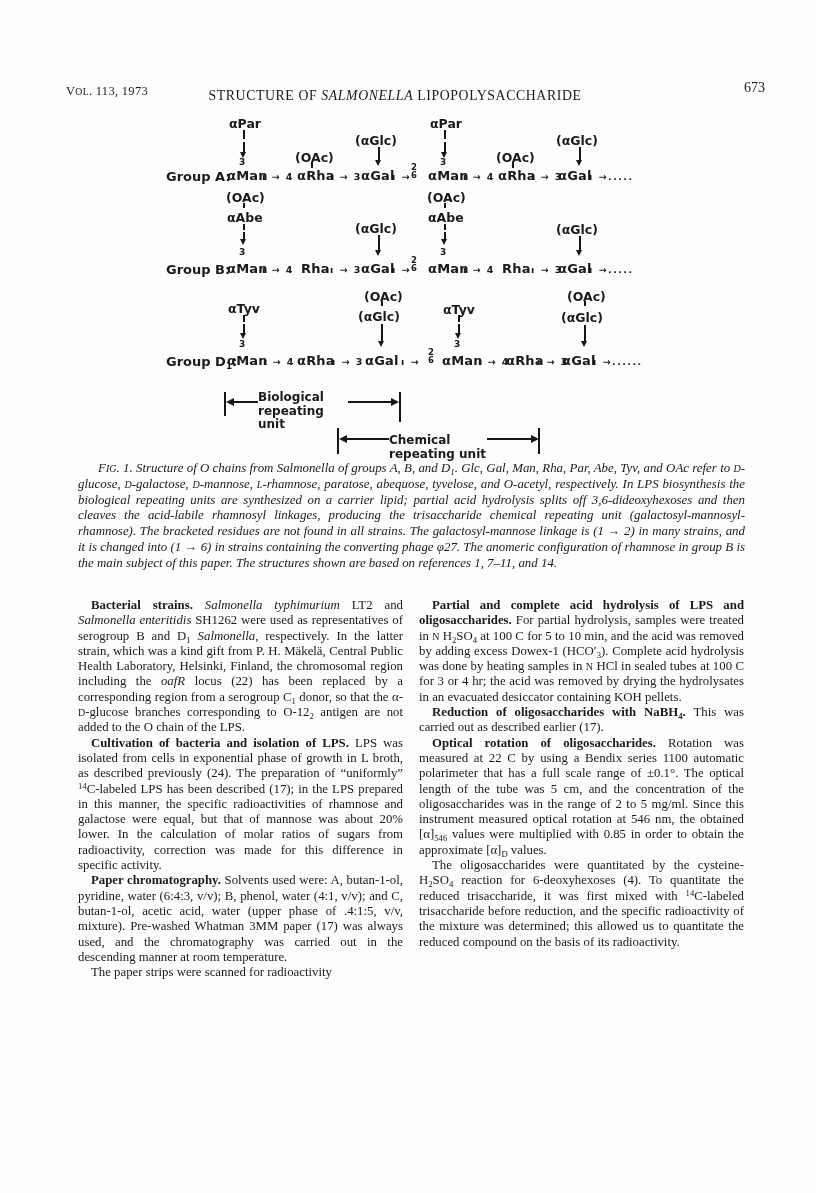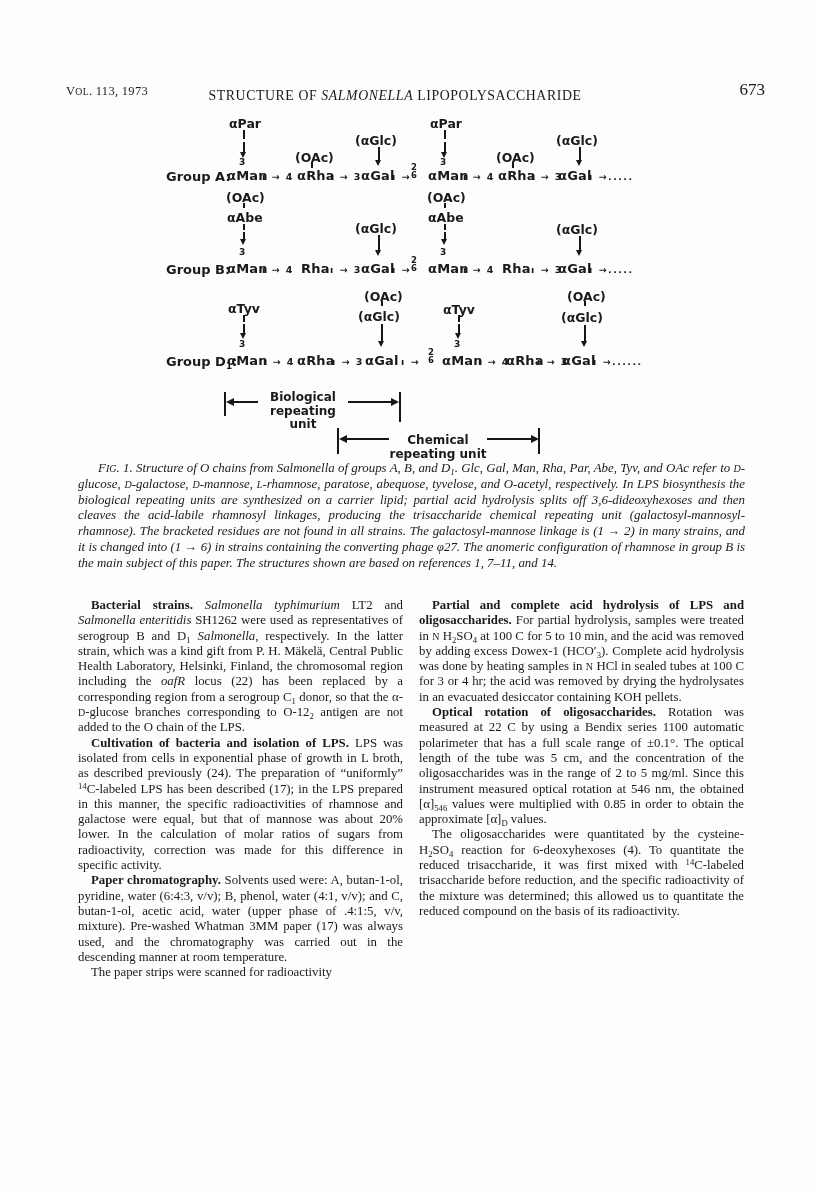--- a/index.html
+++ b/index.html
@@ -6,40 +6,40 @@
   body{width:816px;height:1193px;position:relative;background:#fdfdfb;color:#1a1a1a;overflow:hidden;
        font-family:"Liberation Serif","DejaVu Serif",serif;}
   .abs{position:absolute;}
   .sc{font-size:0.78em;}
   sub{font-size:0.68em;vertical-align:-0.3em;line-height:0;}
   sup{font-size:0.68em;vertical-align:0.45em;line-height:0;}
 
   
   .hdr-vol{left:66px;top:84px;font-size:12.5px;letter-spacing:0.3px;}
   .hdr-title{left:120px;top:88px;width:550px;text-align:center;font-size:13.8px;letter-spacing:0.6px;}
-  .hdr-page{left:700px;top:80px;width:65px;text-align:right;font-size:17px;}
+  .hdr-page{left:700px;top:80px;width:65px;text-align:right;font-size:14px;}
 
   
   .fig{position:absolute;left:0;top:0;width:816px;height:460px;}
   .glabel{position:absolute;font:bold 13px "DejaVu Sans",sans-serif;}
   .res{position:absolute;font:bold 13px "DejaVu Sans",sans-serif;letter-spacing:0.2px;white-space:nowrap;}
   .lnk{position:absolute;font:bold 9.5px "DejaVu Sans",sans-serif;letter-spacing:1.5px;white-space:nowrap;}
   .sub{position:absolute;font:bold 12.5px "DejaVu Sans",sans-serif;white-space:nowrap;}
   .n3{position:absolute;font:bold 9px "DejaVu Sans",sans-serif;}
   .frac{position:absolute;display:flex;flex-direction:column;align-items:center;
         font:bold 8.5px "DejaVu Sans",sans-serif;line-height:8px;}
   .vbar{position:absolute;width:1.6px;background:#161616;}
   .varr{position:absolute;width:1.6px;background:#161616;}
   .varr::after{content:"";position:absolute;left:-3px;bottom:-6px;
                border:3.8px solid transparent;border-bottom:none;border-top:6px solid #161616;}
   .btick{position:absolute;width:1.6px;background:#161616;}
   .hline{position:absolute;height:1.6px;background:#161616;}
   .hhl{position:absolute;width:0;height:0;border:4px solid transparent;border-left:none;border-right:8px solid #161616;}
   .hhr{position:absolute;width:0;height:0;border:4px solid transparent;border-right:none;border-left:8px solid #161616;}
-  .blabel{position:absolute;font:bold 12px "DejaVu Sans",sans-serif;text-align:center;line-height:13.5px;}
+  .blabel{position:absolute;font:bold 12px "DejaVu Sans",sans-serif;text-align:left;line-height:13.5px;}
 
   
   .caption{position:absolute;left:78px;top:461px;width:667px;font-style:italic;
            font-size:12.9px;line-height:15.8px;text-align:justify;text-indent:20px;}
   .col{position:absolute;top:598px;width:325px;font-size:12.8px;line-height:15.3px;text-align:justify;}
   .col p{margin:0;text-indent:13px;}
   .col p.noind{text-indent:0;}
   .mh{font-size:13px;font-weight:bold;text-align:center;margin:5px 0 3px;letter-spacing:0.3px;font-family:"Liberation Serif","DejaVu Serif",serif;}
 </style>
 </head>
@@ -186,15 +186,16 @@
 
 <div class="col" style="left:78px">
   <p><b>Bacterial strains.</b> <i>Salmonella typhimurium</i> LT2 and <i>Salmonella enteritidis</i> SH1262 were used as representatives of serogroup B and D<sub>1</sub> <i>Salmonella</i>, respectively. In the latter strain, which was a kind gift from P. H. Mäkelä, Central Public Health Laboratory, Helsinki, Finland, the chromosomal region including the <i>oafR</i> locus (22) has been replaced by a corresponding region from a serogroup C<sub>1</sub> donor, so that the α-<span class="sc">D</span>-glucose branches corresponding to O-12<sub>2</sub> antigen are not added to the O chain of the LPS.</p>
   <p><b>Cultivation of bacteria and isolation of LPS.</b> LPS was isolated from cells in exponential phase of growth in L broth, as described previously (24). The preparation of “uniformly” <sup>14</sup>C-labeled LPS has been described (17); in the LPS prepared in this manner, the specific radioactivities of rhamnose and galactose were equal, but that of mannose was about 20% lower. In the calculation of molar ratios of sugars from radioactivity, correction was made for this difference in specific activity.</p>
   <p><b>Paper chromatography.</b> Solvents used were: A, butan-1-ol, pyridine, water (6:4:3, v/v); B, phenol, water (4:1, v/v); and C, butan-1-ol, acetic acid, water (upper phase of .4:1:5, v/v, mixture). Pre-washed Whatman 3MM paper (17) was always used, and the chromatography was carried out in the descending manner at room temperature.</p>
   <p>The paper strips were scanned for radioactivity</p>
 </div>
 
 <div class="col" style="left:419px">
   <p><b>Partial and complete acid hydrolysis of LPS and oligosaccharides.</b> For partial hydrolysis, samples were treated in <span class="sc">N</span> H<sub>2</sub>SO<sub>4</sub> at 100 C for 5 to 10 min, and the acid was removed by adding excess Dowex-1 (HCO′<sub>3</sub>). Complete acid hydrolysis was done by heating samples in <span class="sc">N</span> HCl in sealed tubes at 100 C for 3 or 4 hr; the acid was removed by drying the hydrolysates in an evacuated desiccator containing KOH pellets.</p>
+  <p><b>Reduction of oligosaccharides with NaBH<sub>4</sub>.</b> This was carried out as described earlier (17).</p>
   <p><b>Optical rotation of oligosaccharides.</b> Rotation was measured at 22 C by using a Bendix series 1100 automatic polarimeter that has a full scale range of ±0.1°. The optical length of the tube was 5 cm, and the concentration of the oligosaccharides was in the range of 2 to 5 mg/ml. Since this instrument measured optical rotation at 546 nm, the obtained [α]<sub>546</sub> values were multiplied with 0.85 in order to obtain the approximate [α]<sub>D</sub> values.</p>
   <p>The oligosaccharides were quantitated by the cysteine-H<sub>2</sub>SO<sub>4</sub> reaction for 6-deoxyhexoses (4). To quantitate the reduced trisaccharide, it was first mixed with <sup>14</sup>C-labeled trisaccharide before reduction, and the specific radioactivity of the mixture was determined; this allowed us to quantitate the reduced compound on the basis of its radioactivity.</p>
 </div>
 
 </body></html>

